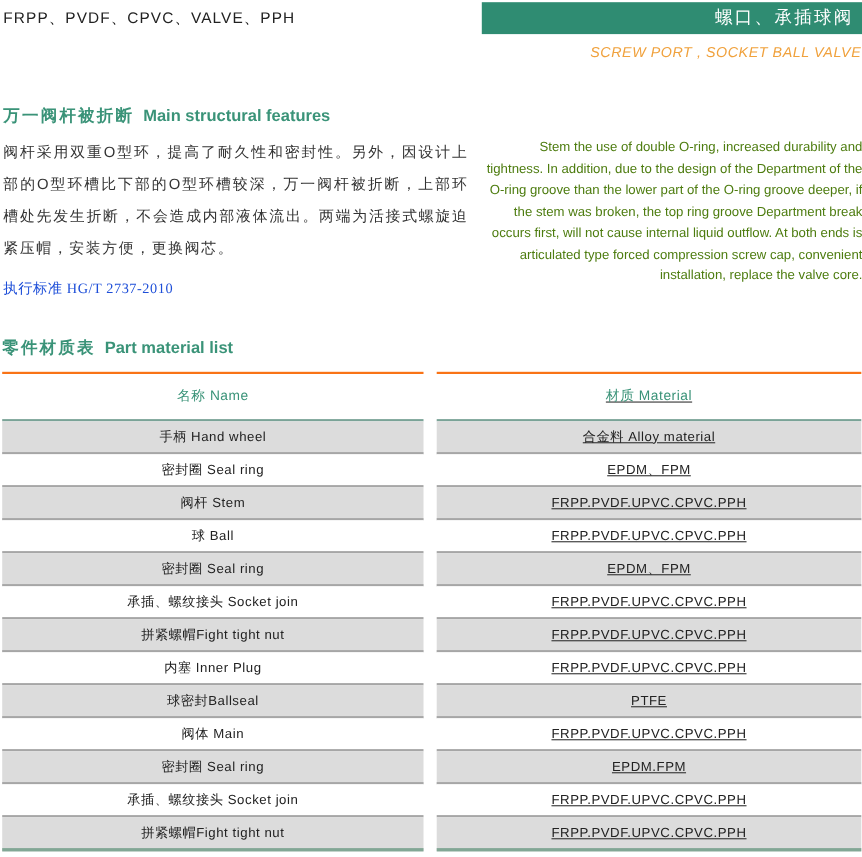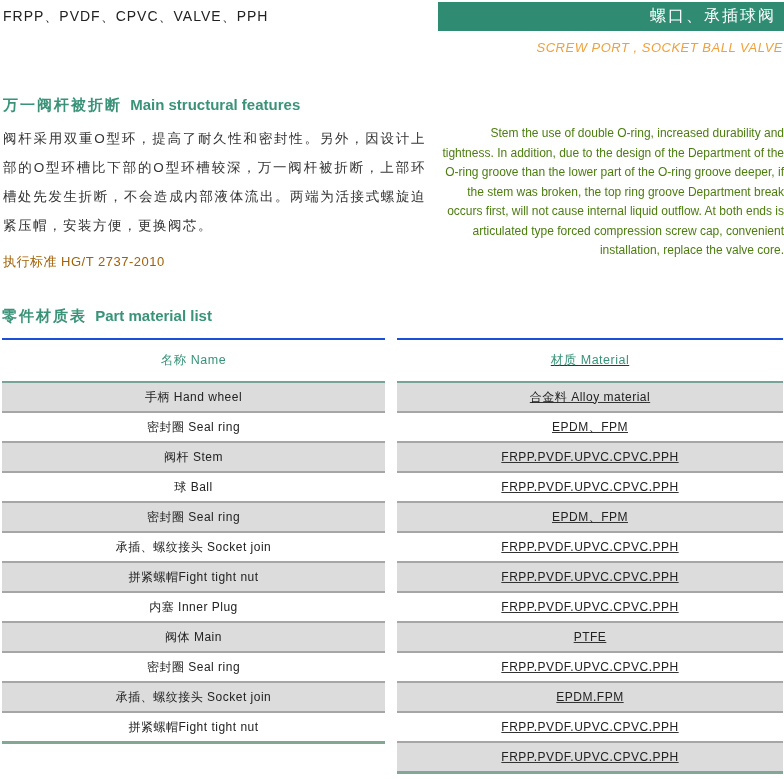--- a/index.html
+++ b/index.html
@@ -32,27 +32,27 @@
   .sec-heading .en{font-weight:bold;margin-left:4px;}
 
   
   .features{margin-top:41px;padding-left:3px;display:flex;}
   .feat-left{width:423px;flex:none;}
   .feat-right{flex:1;margin-left:12px;padding-top:28px;}
   .zh-body{
     margin-top:9px;font-size:13.5px;line-height:29px;color:#333;
     letter-spacing:1.5px;text-align:justify;
   }
-  .standard-line{margin-top:13px;font-size:13px;color:#a16207;letter-spacing:0.5px;}
+  .standard-line{margin-top:13px;font-size:13px;color:#1d4ed8;letter-spacing:0.5px;font-family:Liberation Serif, serif;}
   .en-body{font-size:12px;line-height:19.5px;color:#4d7c0f;text-align:right;}
 
   
   .parts{margin-top:36px;padding-left:2px;}
   .table-wrap{margin-top:12px;display:flex;width:781px;}
-  .tcol{border-top:2px solid #1d4ed8;}
+  .tcol{border-top:2px solid #f97316;}
   .tcol-left{width:383px;flex:none;}
   .tcol-right{flex:1;margin-left:12px;text-decoration:underline;}
   .thead{
     height:41px;border-bottom:2px solid #7AA397;background:#fff;
     display:flex;align-items:center;justify-content:center;
     font-size:12.5px;color:#3A9378;letter-spacing:0.5px;
   }
   .trow{
     height:28px;border-bottom:2px solid #A6A6A6;
     display:flex;align-items:center;justify-content:center;
@@ -99,20 +99,21 @@
         <div class="thead">名称 Name</div>
         <div class="tbody" id="tbody-left">
             <div class="trow">手柄 Hand wheel</div>
             <div class="trow">密封圈 Seal ring</div>
             <div class="trow">阀杆 Stem</div>
             <div class="trow">球 Ball</div>
             <div class="trow">密封圈 Seal ring</div>
             <div class="trow">承插、螺纹接头 Socket join</div>
             <div class="trow">拼紧螺帽Fight tight nut</div>
             <div class="trow">内塞 Inner Plug</div>
+            <div class="trow">球密封Ballseal</div>
             <div class="trow">阀体 Main</div>
             <div class="trow">密封圈 Seal ring</div>
             <div class="trow">承插、螺纹接头 Socket join</div>
             <div class="trow">拼紧螺帽Fight tight nut</div>
           </div>
       </div>
       <div class="tcol tcol-right">
         <div class="thead">材质 Material</div>
         <div class="tbody" id="tbody-right">
             <div class="trow">合金料 Alloy material</div>

